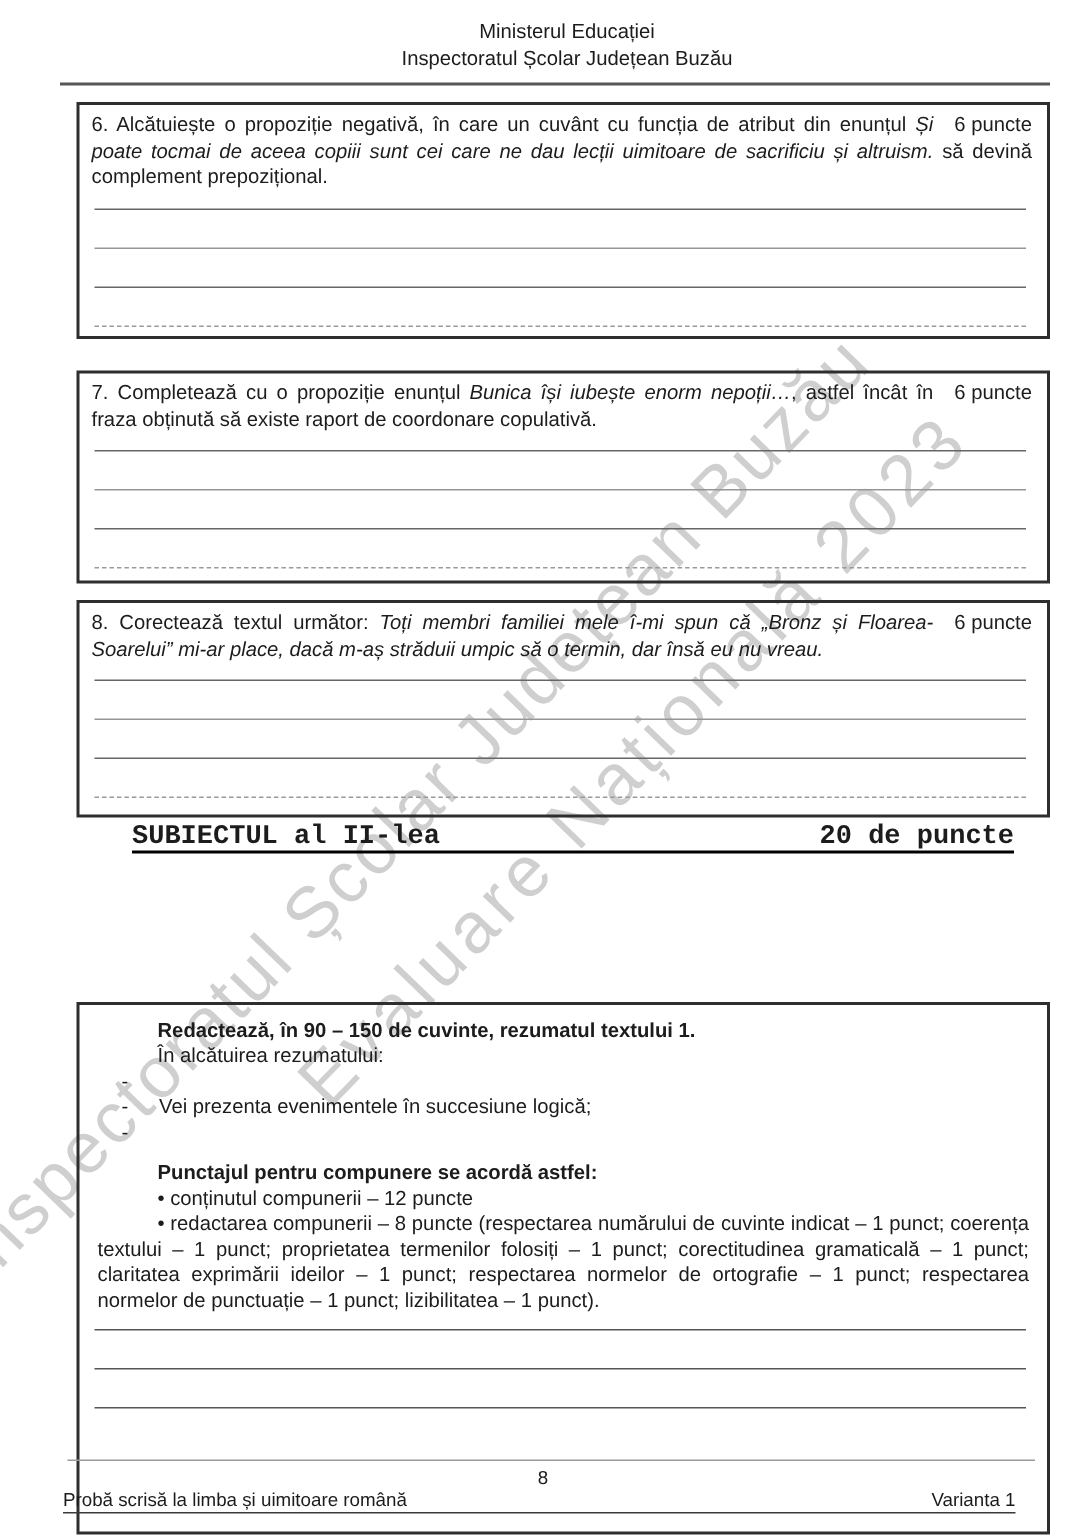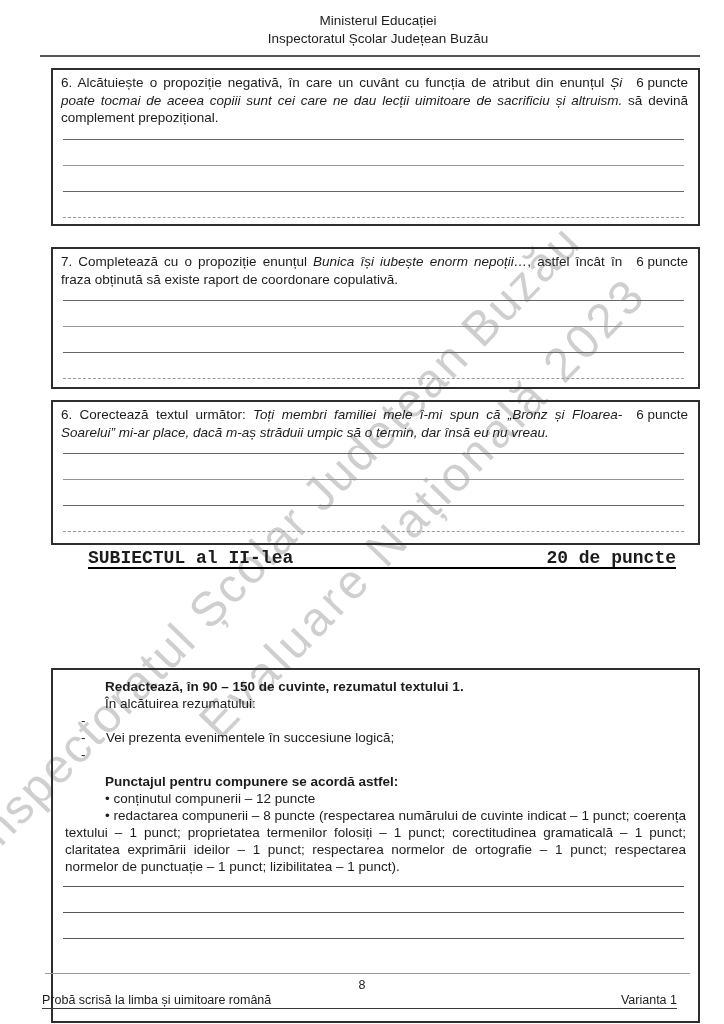--- a/index.html
+++ b/index.html
@@ -92,21 +92,21 @@
   <div class="alines">
     <div class="aline"></div>
     <div class="aline mid"></div>
     <div class="aline"></div>
     <div class="aline dash"></div>
   </div>
 </div>
 
 <div class="box box-q8">
   <div class="qtext">
-    <span class="pts">6 puncte</span><span>6. Corectează textul următor: </span><span class="it">Toți membri familiei mele î-mi spun că „Bronz și Floarea-Soarelui” mi-ar place, dacă m-aș străduii umpic să o termin, dar însă eu nu vreau.</span><span></span>
+    <span class="pts">6 puncte</span><span>8. Corectează textul următor: </span><span class="it">Toți membri familiei mele î-mi spun că „Bronz și Floarea-Soarelui” mi-ar place, dacă m-aș străduii umpic să o termin, dar însă eu nu vreau.</span><span></span>
   </div>
   <div class="alines">
     <div class="aline"></div>
     <div class="aline mid"></div>
     <div class="aline"></div>
     <div class="aline dash"></div>
   </div>
 </div>
 
 <div class="subj2">

